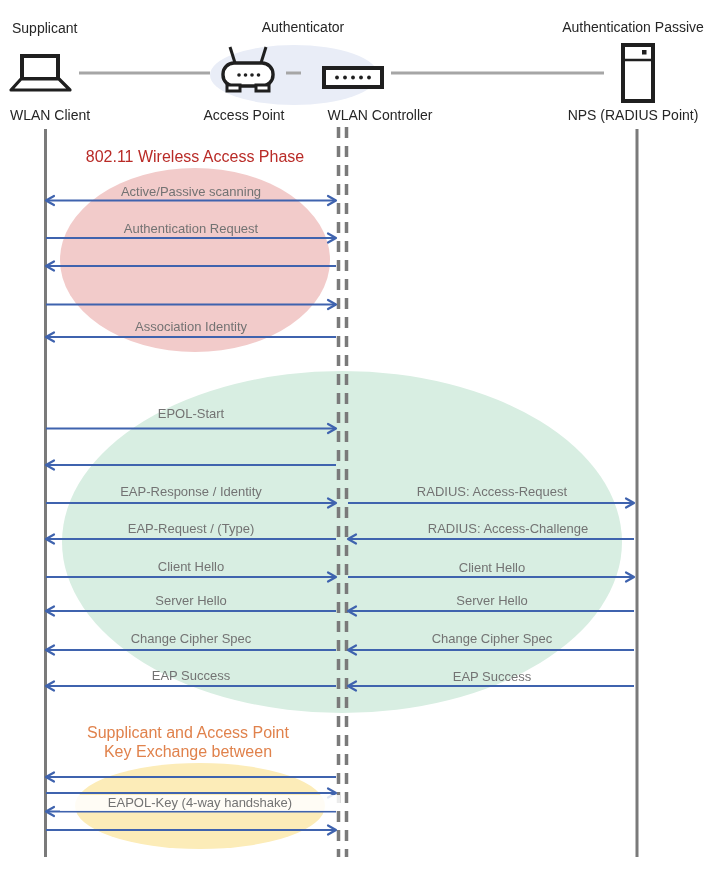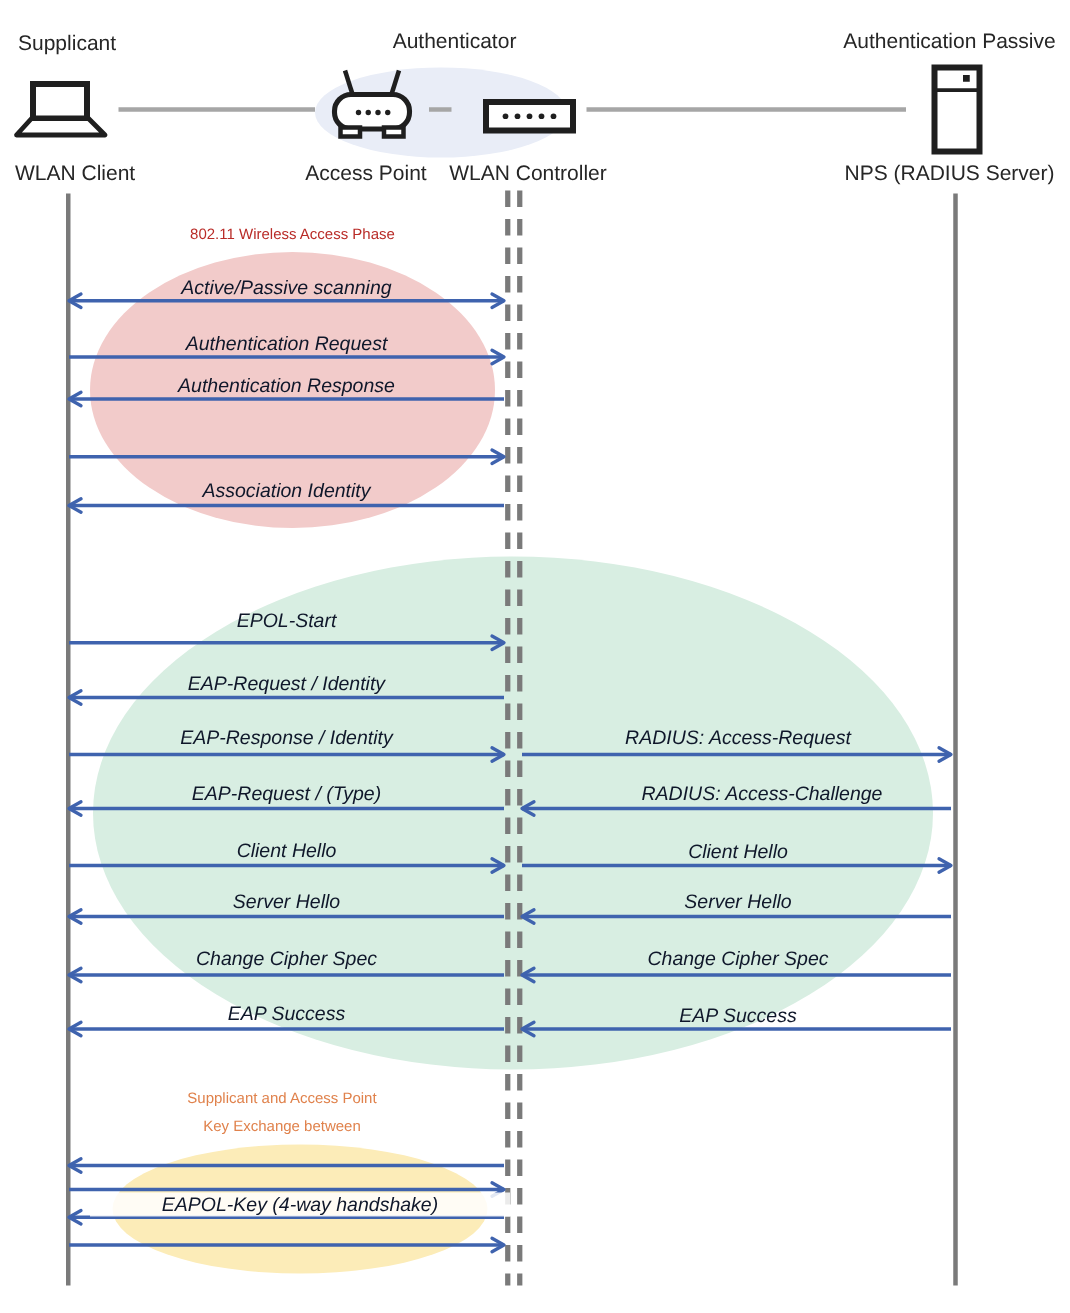--- a/index.html
+++ b/index.html
@@ -3,22 +3,22 @@
 <meta charset="utf-8">
 <style>
   html,body{margin:0;padding:0;background:#fff;}
   .canvas{
     position:relative;width:713px;height:875px;background:#ffffff;
     font-family:"Liberation Sans",sans-serif;color:#262626;overflow:hidden;border-radius:16px;
   }
   .gfx{position:absolute;left:0;top:0;z-index:1;}
   .t{position:absolute;z-index:2;font-size:14px;line-height:16px;white-space:nowrap;}
   .tc{text-align:center;}
-  .msg{position:absolute;z-index:2;font-size:13px;line-height:16px;text-align:center;white-space:nowrap;color:#0f172a;font-style:italic;}
-  .phase-title{position:absolute;z-index:2;font-size:10px;line-height:19px;text-align:center;white-space:nowrap;}
+  .msg{position:absolute;z-index:2;font-size:13px;line-height:16px;text-align:center;white-space:nowrap;color:#737373;}
+  .phase-title{position:absolute;z-index:2;font-size:16px;line-height:19px;text-align:center;white-space:nowrap;}
   .p1{color:#b92b27;}
   .p2{color:#3cae63;}
   .p3{color:#e0824c;}
   .band{background:rgba(255,255,255,0.85);}
 </style>
 </head>
 <body>
 
 <div class="canvas">
 
@@ -113,36 +113,34 @@
       <line x1="46" y1="830" x2="336" y2="830" marker-end="url(#ah)"></line>
     </g>
   </svg>
 
   <div class="t" style="left:12px;top:20px;">Supplicant</div>
   <div class="t tc" style="left:233px;top:19px;width:140px;">Authenticator</div>
   <div class="t tc" style="left:558px;top:19px;width:150px;">Authentication Passive</div>
 
   <div class="t" style="left:10px;top:107px;">WLAN Client</div>
   <div class="t tc" style="left:184px;top:107px;width:120px;">Access Point</div>
-  <div class="t tc" style="left:282px;top:107px;width:140px;">WLAN Controller</div>
-  <div class="t tc" style="left:553px;top:107px;width:160px;">NPS (RADIUS Server)</div>
+  <div class="t tc" style="left:282px;top:107px;width:140px;padding-left:28px;">WLAN Controller</div>
+  <div class="t tc" style="left:553px;top:107px;width:160px;">NPS (RADIUS Point)</div>
 
   <div class="phase-title p1" style="left:85px;top:147px;width:220px;">802.11 Wireless Access Phase</div>
   <div class="phase-title p3" style="left:78px;top:723px;width:220px;">
     <div>Supplicant and Access Point</div>
     <div>Key Exchange between</div>
   </div>
 
   <div class="msg" style="left:41px;top:184px;width:300px;">Active/Passive scanning</div>
   <div class="msg" style="left:41px;top:221px;width:300px;">Authentication Request</div>
-  <div class="msg" style="left:41px;top:249px;width:300px;">Authentication Response</div>
   <div class="msg" style="left:41px;top:319px;width:300px;">Association Identity</div>
 
   <div class="msg" style="left:41px;top:406px;width:300px;">EPOL-Start</div>
-  <div class="msg" style="left:41px;top:448px;width:300px;">EAP-Request / Identity</div>
   <div class="msg" style="left:41px;top:521px;width:300px;">EAP-Request / (Type)</div>
   <div class="msg" style="left:41px;top:484px;width:300px;">EAP-Response / Identity</div>
   <div class="msg" style="left:41px;top:559px;width:300px;">Client Hello</div>
   <div class="msg" style="left:41px;top:593px;width:300px;">Server Hello</div>
   <div class="msg" style="left:41px;top:631px;width:300px;">Change Cipher Spec</div>
   <div class="msg" style="left:41px;top:668px;width:300px;">EAP Success</div>
 
   <div class="msg" style="left:342px;top:484px;width:300px;">RADIUS: Access-Request</div>
   <div class="msg" style="left:342px;top:521px;width:300px;margin-left:16px;">RADIUS: Access-Challenge</div>
   <div class="msg" style="left:342px;top:560px;width:300px;">Client Hello</div>

